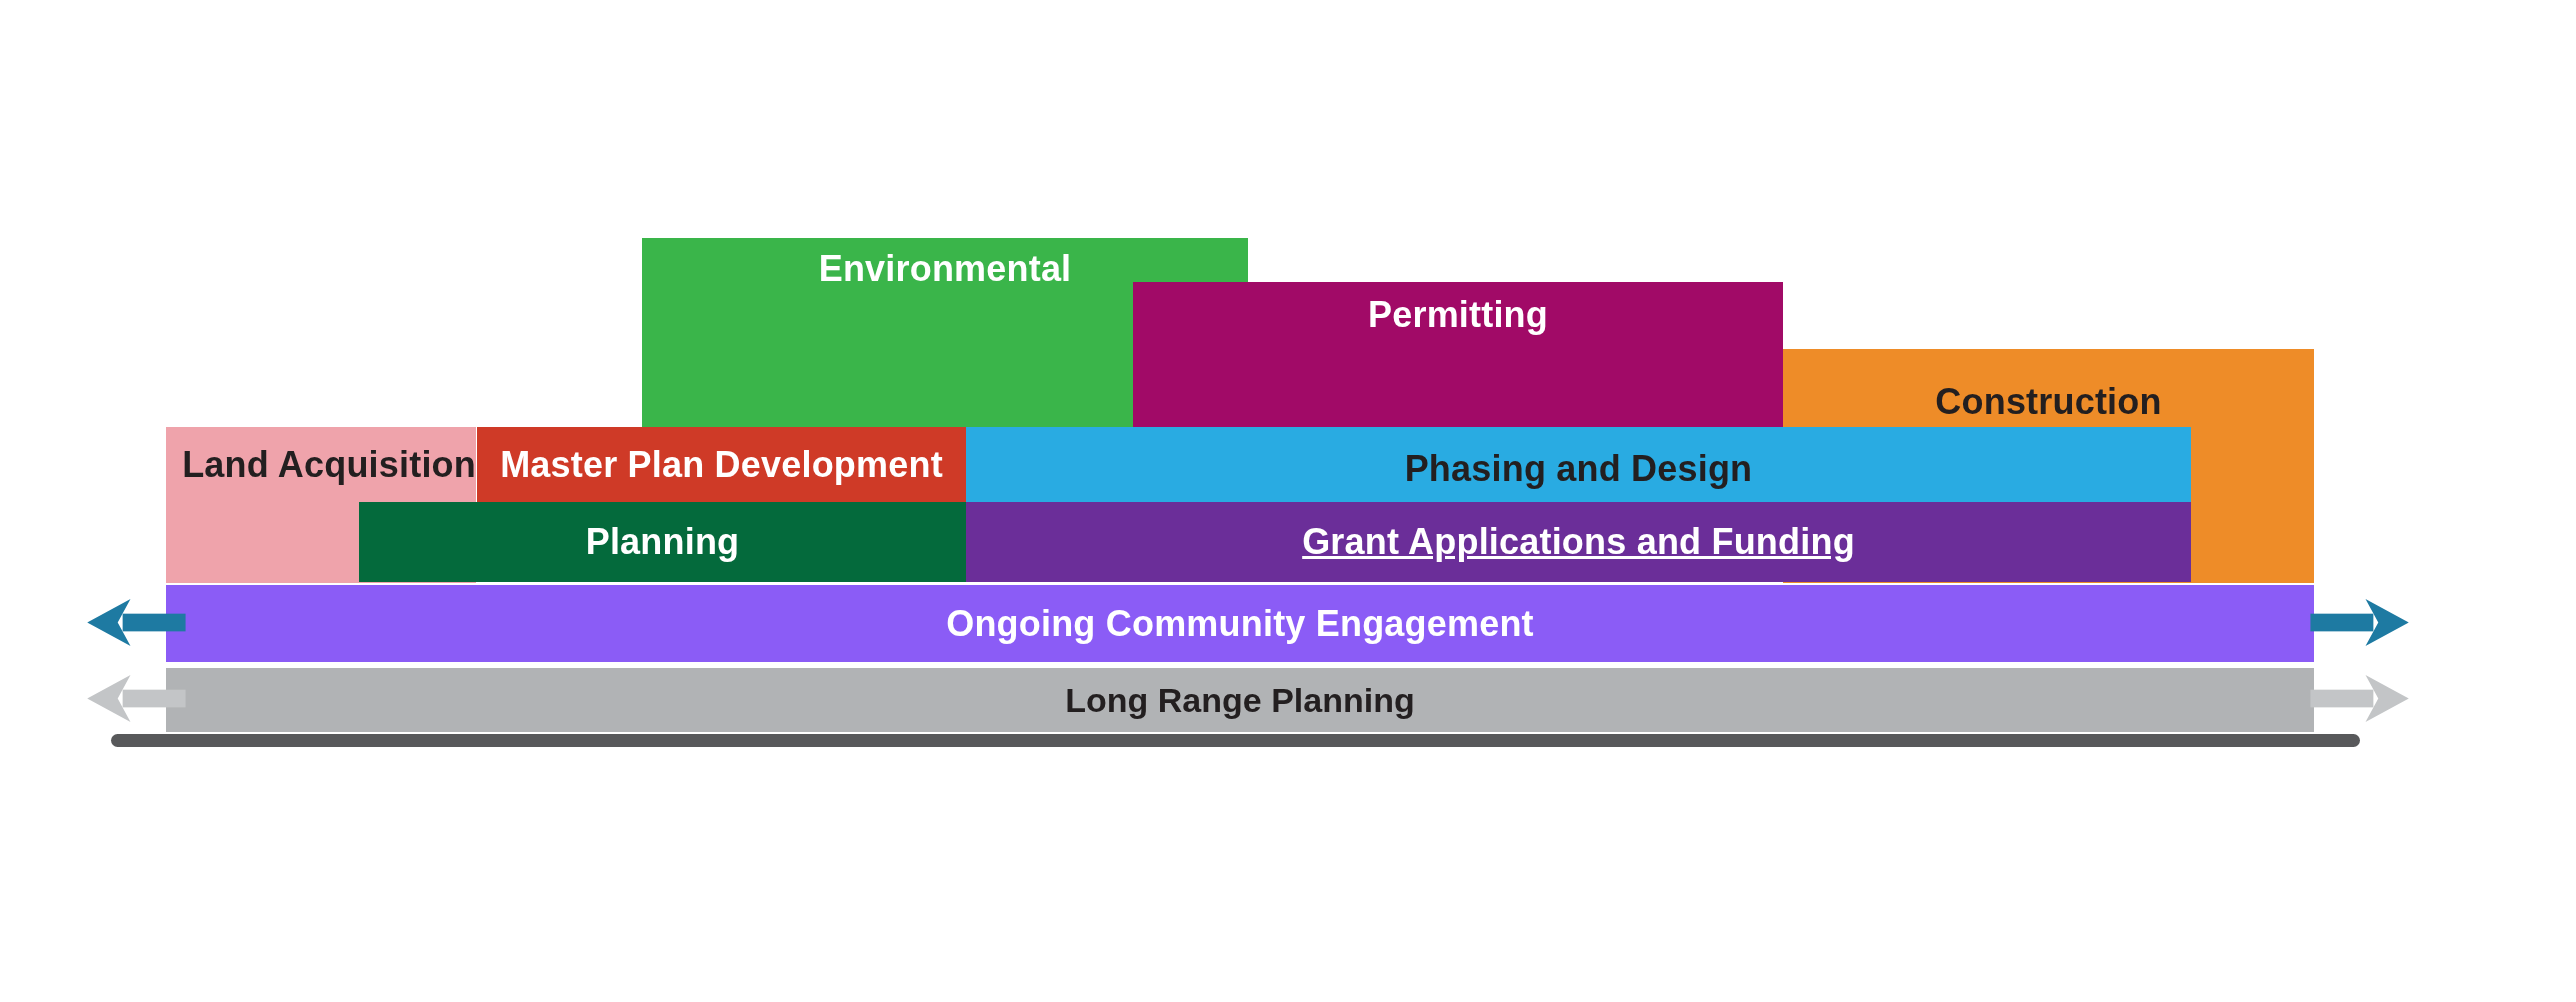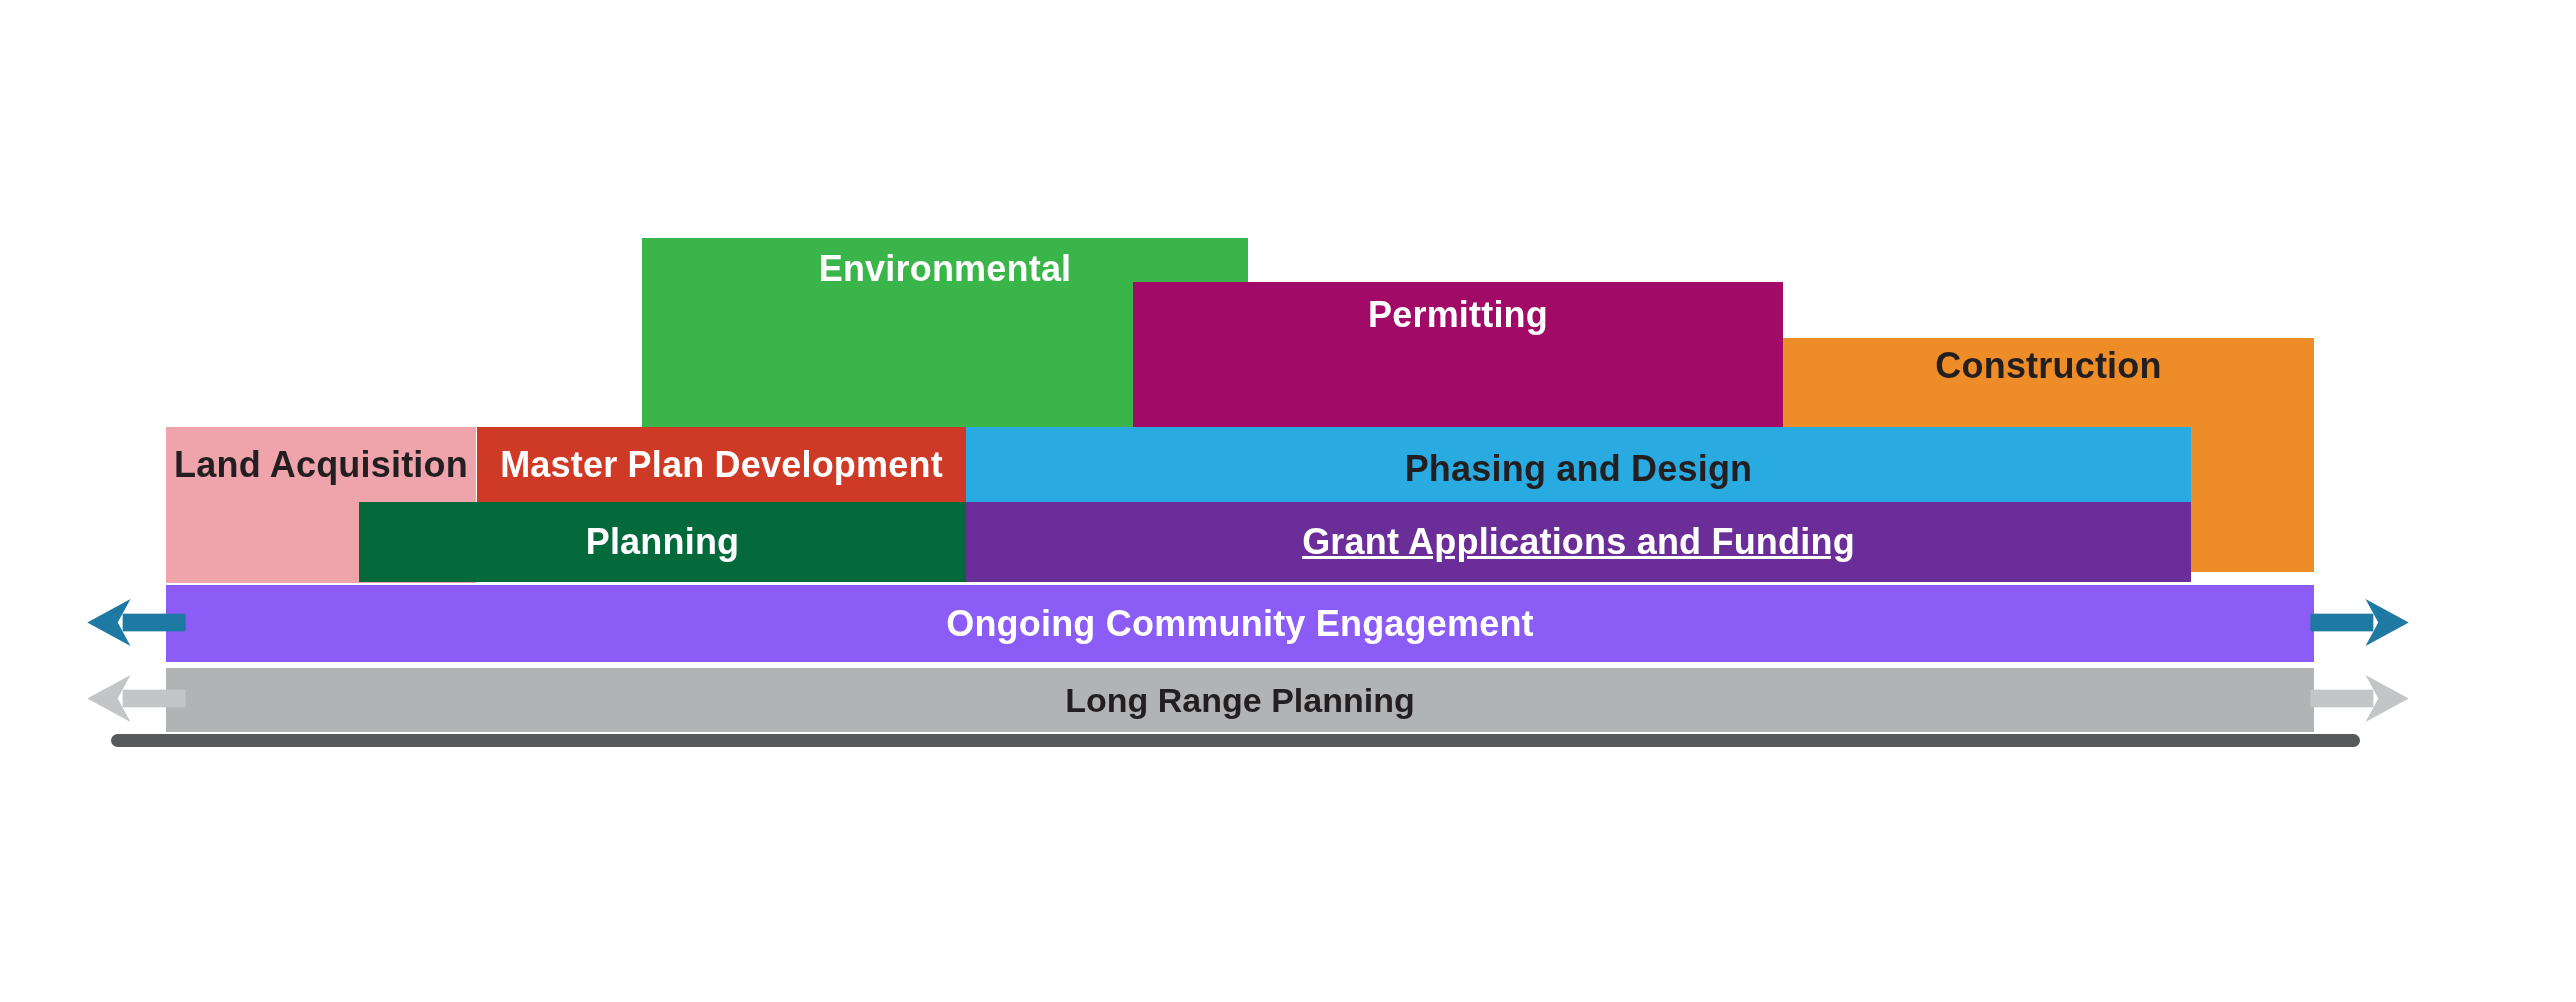--- a/index.html
+++ b/index.html
@@ -22,21 +22,21 @@
     font-weight: 600;
     letter-spacing: 0.2px;
     white-space: nowrap;
   }
   
   .top-label   { align-items: flex-start; }
   
   .mid-label   { align-items: center; }
 
   
-  #box-construction { left: 1783px; top: 338px; width: 531px; height: 234px; padding-top: 7px; }
+  #box-construction { left: 1783px; top: 349px; width: 531px; height: 234px; padding-top: 32px; }
   #box-environmental{ left: 642px;  top: 238px; width: 606px; height: 189px; padding-top: 10px; }
   #box-permitting   { left: 1133px; top: 282px; width: 650px; height: 145px; padding-top: 12px; }
   #box-land         { left: 166px;  top: 427px; width: 310px; height: 156px; padding-top: 17px; }
   #box-planning     { left: 359px;  top: 502px; width: 607px; height: 80px; }
   #box-master       { left: 477px;  top: 427px; width: 489px; height: 75px; }
   #box-phasing      { left: 966px;  top: 427px; width: 1225px; height: 83px; }
   #box-grants       { left: 966px;  top: 502px; width: 1225px; height: 80px; }
   #bar-community    { left: 166px;  top: 585px; width: 2148px; height: 77px; }
   #bar-longrange    { left: 166px;  top: 668px; width: 2148px; height: 64px;
                       align-items: center; justify-content: center; }
@@ -66,21 +66,21 @@
   </div>
 
   <div class="box top-label" id="box-environmental" style="background-color: rgb(58, 181, 74); color: rgb(255, 255, 255);">
     <span class="lbl">Environmental</span>
   </div>
 
   <div class="box top-label" id="box-permitting" style="background-color: rgb(161, 10, 103); color: rgb(255, 255, 255);">
     <span class="lbl">Permitting</span>
   </div>
 
-  <div class="box top-label" id="box-land" style="background-color: rgb(239, 163, 171); color: rgb(35, 31, 32);">
+  <div class="box top-label" id="box-land" style="background-color: rgb(239, 163, 171); color: rgb(35, 31, 32); justify-content: flex-end;">
     <span class="lbl">Land Acquisition</span>
   </div>
 
   <div class="box mid-label" id="box-planning" style="background-color: rgb(4, 106, 60); color: rgb(255, 255, 255);">
     <span class="lbl">Planning</span>
   </div>
 
   <div class="box mid-label" id="box-master" style="background-color: rgb(207, 58, 39); color: rgb(255, 255, 255);">
     <span class="lbl">Master Plan Development</span>
   </div>

